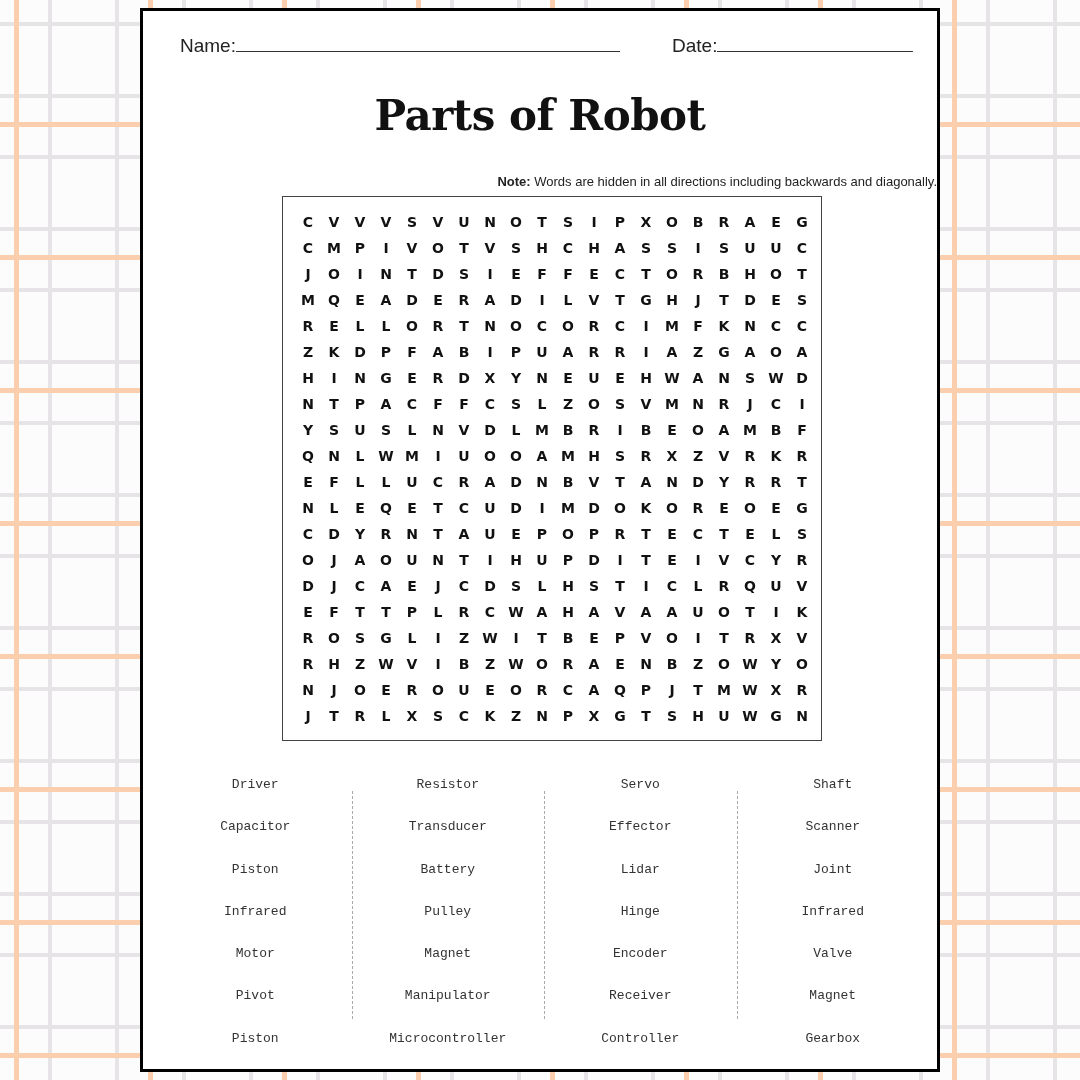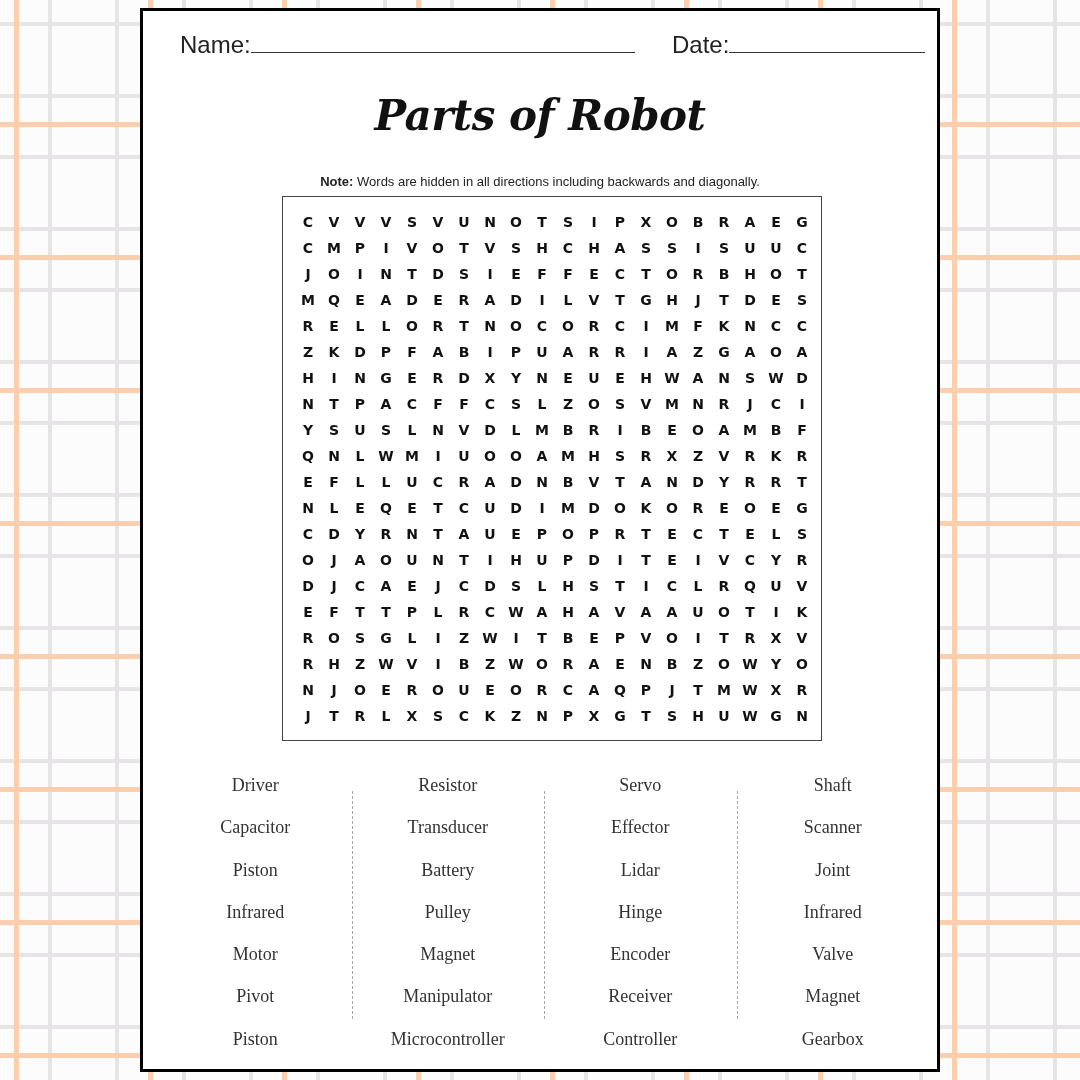--- a/index.html
+++ b/index.html
@@ -13,36 +13,35 @@
         linear-gradient(to bottom, transparent 0, transparent 22px, #e6e4e6 22px, #e6e4e6 26px, transparent 26px, transparent 94px, #e6e4e6 94px, #e6e4e6 98px, transparent 98px);
       background-size: 134px 134px, 134px 133px, 134px 134px, 134px 133px;
       font-family: "Liberation Sans", sans-serif;
     }
     .sheet {
       position: absolute; left: 140px; top: 8px; width: 794px; height: 1058px;
       background: #ffffff; border: 3px solid #000; box-sizing: content-box;
     }
     .header {
       position: absolute; top: 20px; left: 0; right: 0; height: 30px;
-      font-family: "Liberation Sans", sans-serif; font-size: 24px; color: #222;
+      font-family: "Liberation Sans", sans-serif; font-size: 19px; color: #222;
     }
     .hdr-field { position: absolute; top: 0; white-space: nowrap; }
     .hdr-field .line { display: inline-block; border-bottom: 1.5px solid #333; height: 20px; vertical-align: baseline; }
     .name-field { left: 37px; }
     .name-field .line { width: 384px; }
     .date-field { left: 529px; }
     .date-field .line { width: 196px; }
     .title {
       position: absolute; top: 80px; left: 0; right: 0; text-align: center;
       font-family: "DejaVu Serif", serif; font-weight: bold; font-size: 42px; color: #111;
       letter-spacing: -0.5px;
-      font-style: italic;
     }
     .note {
-      position: absolute; top: 163px; left: 0; right: 0; text-align: center;
+      position: absolute; top: 163px; left: 0; right: 0; text-align: right;
       font-family: "Liberation Sans", sans-serif; font-size: 13px; color: #222;
     }
     .note b { font-weight: bold; }
     .grid-box {
       position: absolute; left: 139px; top: 185px; width: 540px; height: 545px;
       border: 1.5px solid #444; box-sizing: border-box;
     }
     .grid {
       position: absolute; left: 12px; top: 12px;
       display: grid; grid-template-columns: repeat(20, 26px); grid-auto-rows: 26px;
@@ -55,21 +54,21 @@
       position: absolute; top: 760px; left: 16px; width: 770px; height: 290px;
       display: grid; grid-template-columns: repeat(4, 1fr);
     }
     .word-col { position: relative; text-align: center; }
     .word-col + .word-col::before {
       content: ""; position: absolute; left: 0; top: 20px; height: 228px;
       border-left: 1.5px dashed #aaa;
     }
     .word {
       height: 42.3px; line-height: 28px;
-      font-family: Liberation Serif, serif; font-size: 18px; color: #333;
+      font-family: Liberation Mono, monospace; font-size: 13px; color: #333;
     }
   </style>
 </head>
 <body>
 
 <div class="sheet">
   <div class="header">
     <div class="hdr-field name-field">
       <span>Name:</span><span class="line"></span>
     </div>

